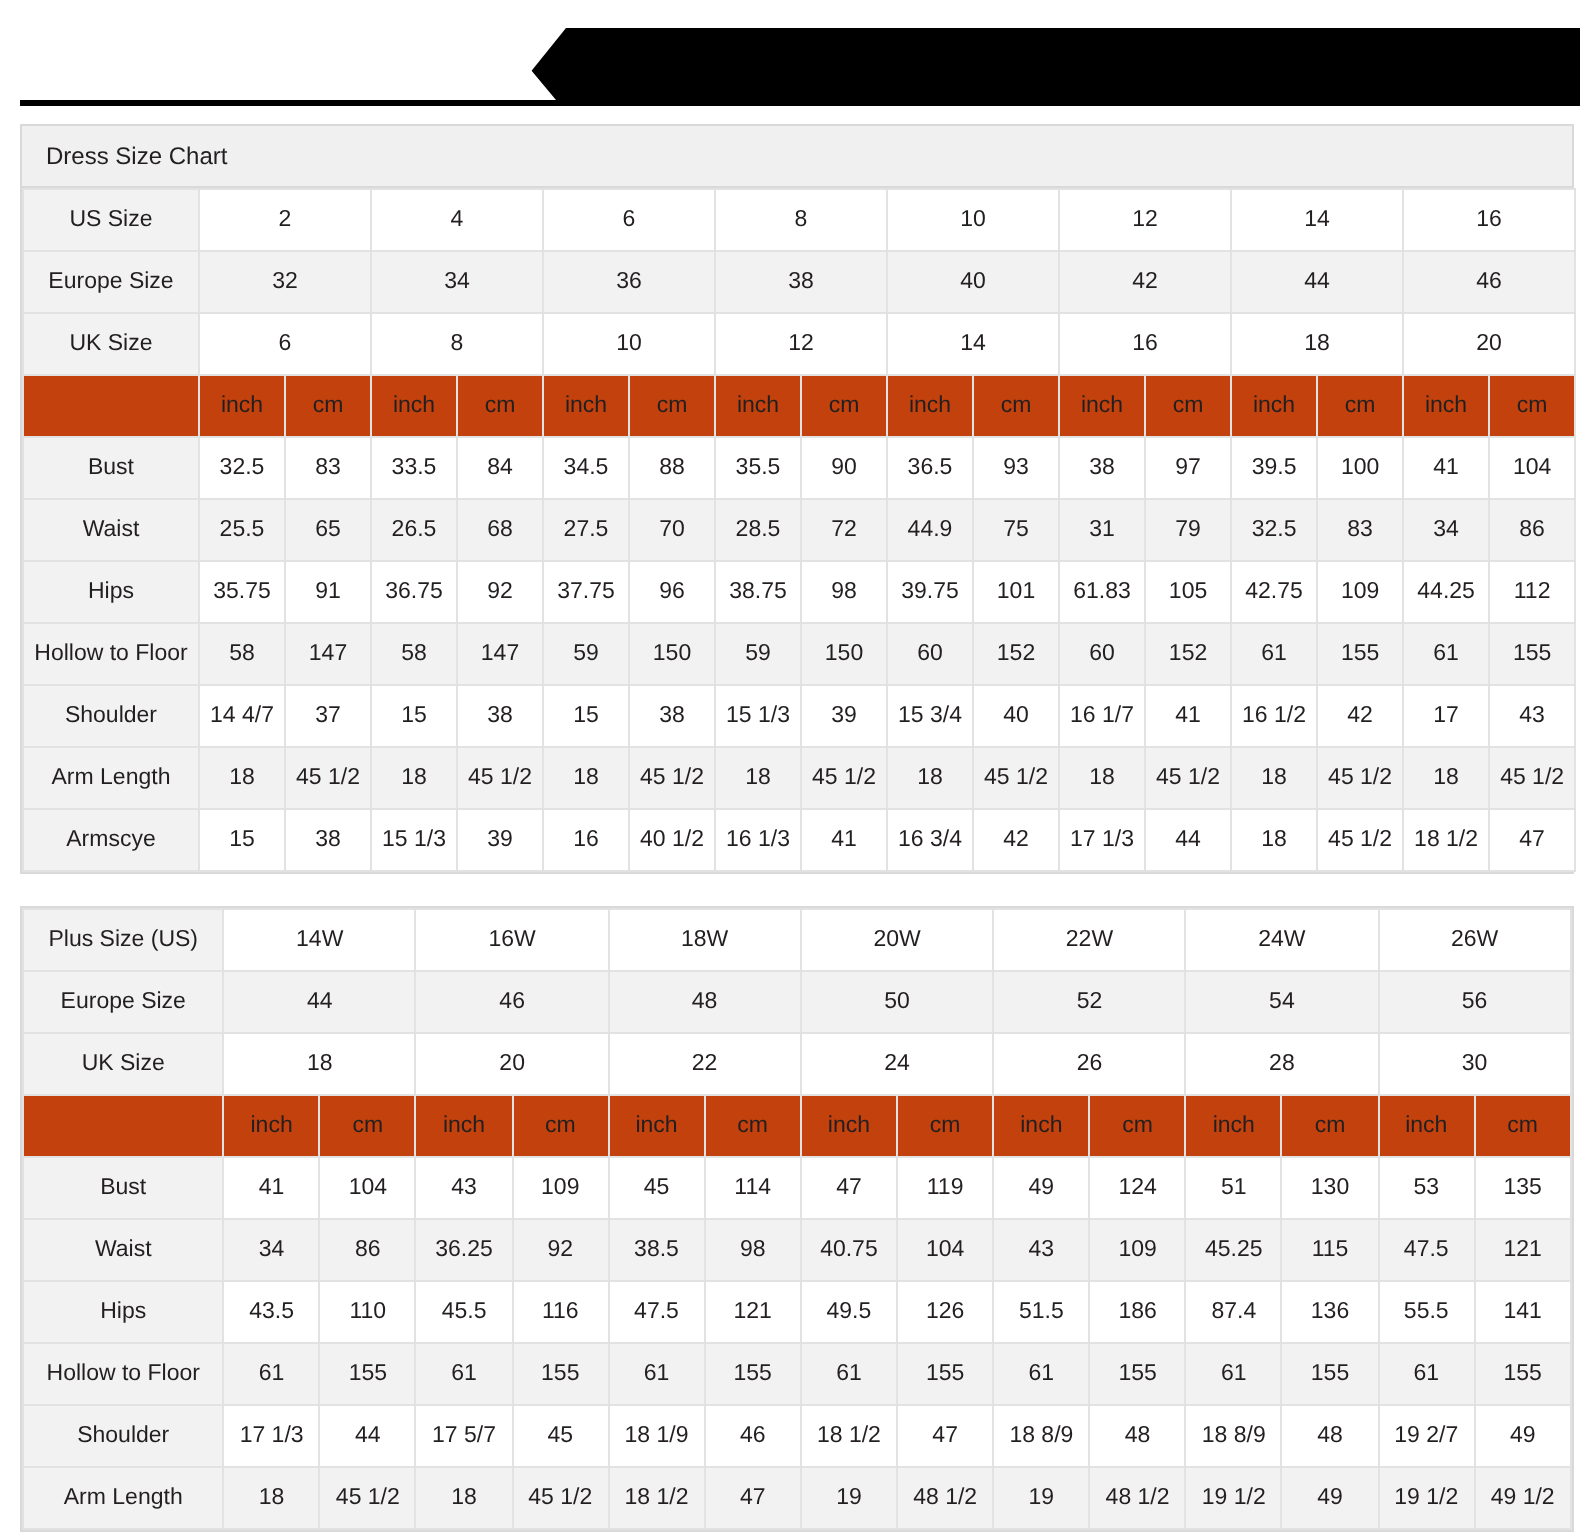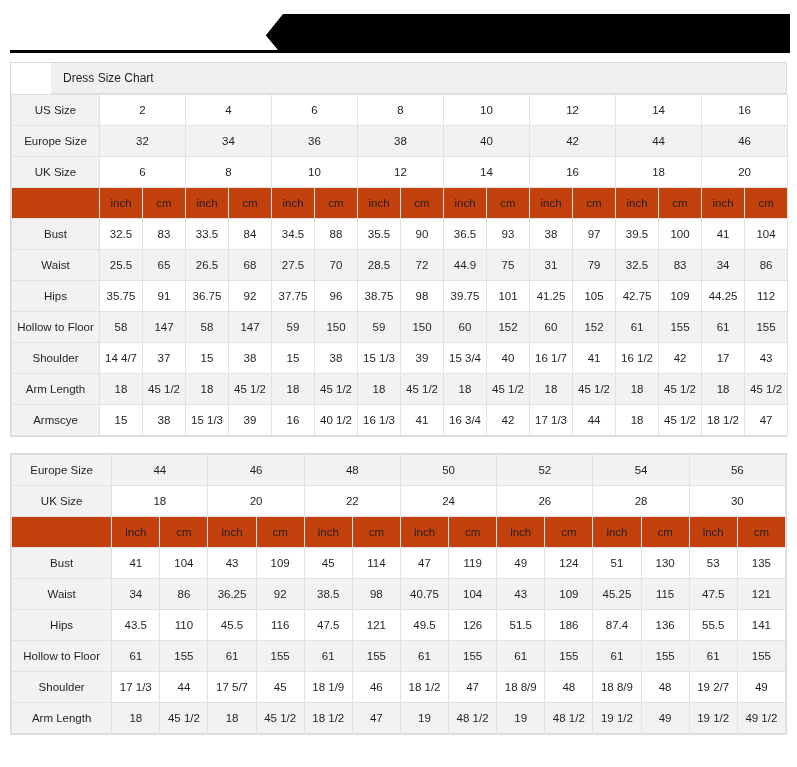--- a/index.html
+++ b/index.html
@@ -67,21 +67,20 @@
     margin: 0 2px 16px 2px;
     border: 1px solid #d9d9d9;
     background: #ffffff;
   }
   .chart-caption {
     background: #f0f0f0;
     border-bottom: 1px solid #d9d9d9;
     font-size: 12px;
     color: #231f20;
     padding: 8px 12px;
-    margin-left: 40px;
   }
   table.size-table {
     border-collapse: collapse;
     width: 100%;
     table-layout: fixed;
     font-size: 11.5px;
     padding-left: 20px;
   }
   table.size-table td {
     border: 1px solid #e2e2e2;
@@ -239,21 +238,21 @@
           <td class="white">35.75</td>
           <td class="white">91</td>
           <td class="white">36.75</td>
           <td class="white">92</td>
           <td class="white">37.75</td>
           <td class="white">96</td>
           <td class="white">38.75</td>
           <td class="white">98</td>
           <td class="white">39.75</td>
           <td class="white">101</td>
-          <td class="white">41.25</td>
+          <td class="white">61.83</td>
           <td class="white">105</td>
           <td class="white">42.75</td>
           <td class="white">109</td>
           <td class="white">44.25</td>
           <td class="white">112</td>
         </tr>
         <tr class="tall">
           <td class="rowlabel">Hollow to Floor</td>
           <td class="shade">58</td>
           <td class="shade">147</td>
@@ -347,20 +346,30 @@
           <col style="width:48px">
         <col style="width:48px">
           <col style="width:48px">
         <col style="width:48px">
           <col style="width:48px">
         <col style="width:48px">
           <col style="width:48px">
       </colgroup>
       <tbody>
         <tr>
+          <td class="rowlabel">Plus Size (US)</td>
+          <td class="white" colspan="2">14W</td>
+          <td class="white" colspan="2">16W</td>
+          <td class="white" colspan="2">18W</td>
+          <td class="white" colspan="2">20W</td>
+          <td class="white" colspan="2">22W</td>
+          <td class="white" colspan="2">24W</td>
+          <td class="white" colspan="2">26W</td>
+        </tr>
+        <tr>
           <td class="rowlabel">Europe Size</td>
           <td class="shade" colspan="2">44</td>
           <td class="shade" colspan="2">46</td>
           <td class="shade" colspan="2">48</td>
           <td class="shade" colspan="2">50</td>
           <td class="shade" colspan="2">52</td>
           <td class="shade" colspan="2">54</td>
           <td class="shade" colspan="2">56</td>
         </tr>
         <tr>

